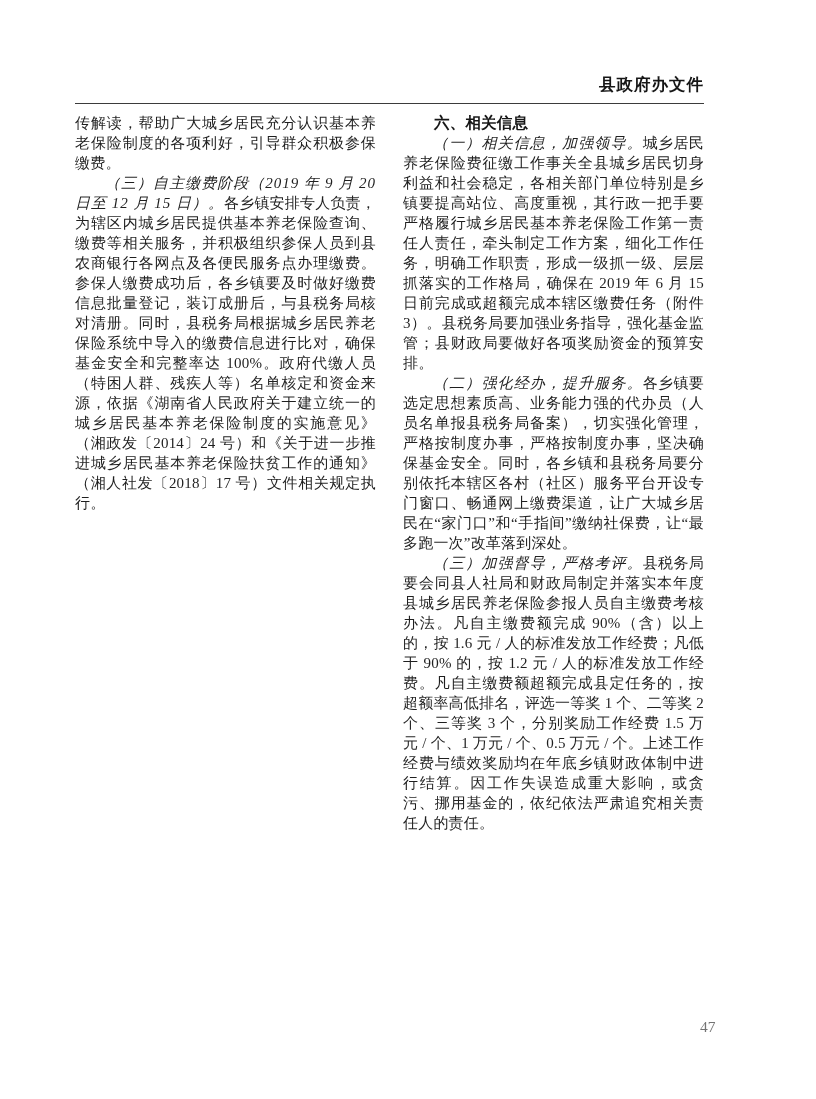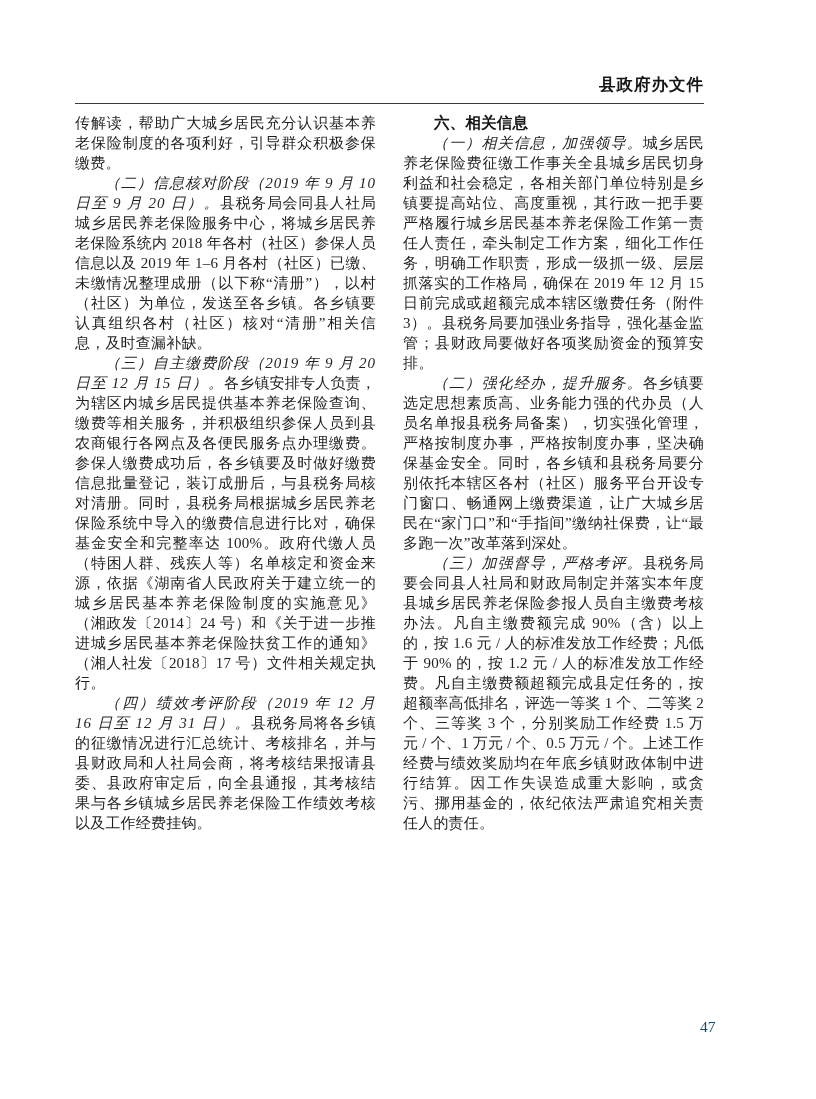--- a/index.html
+++ b/index.html
@@ -64,54 +64,48 @@
     font-size: 15.5px;
     text-indent: 2em;
     margin: 0;
     color: #161616;
   }
   .page-number {
     position: absolute;
     top: 1018px;
     left: 700px;
     font-size: 15.5px;
-    color: #0c4a6e;
+    color: #737373;
     font-family: "Liberation Serif", "DejaVu Serif", serif;
   }
 </style>
 </head>
 <body>
 
 <div class="page">
 
   <div class="page-header">
     <span class="header-title">县政府办文件</span>
   </div>
 
   <div class="columns">
 
     <div class="column">
       <p class="continuation">
         <span>传解读，帮助广大城乡居民充分认识基本养老保险制度的各项利好，引导群众积极参保缴费。</span>
       </p>
       <p>
-        <span class="lead">（二）信息核对阶段（2019 年 9 月 10 日至 9 月 20 日）。</span><span>县税务局会同县人社局城乡居民养老保险服务中心，将城乡居民养老保险系统内 2018 年各村（社区）参保人员信息以及 2019 年 1–6 月各村（社区）已缴、未缴情况整理成册（以下称“清册”），以村（社区）为单位，发送至各乡镇。各乡镇要认真组织各村（社区）核对“清册”相关信息，及时查漏补缺。</span>
-      </p>
-      <p>
         <span class="lead">（三）自主缴费阶段（2019 年 9 月 20 日至 12 月 15 日）。</span><span>各乡镇安排专人负责，为辖区内城乡居民提供基本养老保险查询、缴费等相关服务，并积极组织参保人员到县农商银行各网点及各便民服务点办理缴费。参保人缴费成功后，各乡镇要及时做好缴费信息批量登记，装订成册后，与县税务局核对清册。同时，县税务局根据城乡居民养老保险系统中导入的缴费信息进行比对，确保基金安全和完整率达 100%。政府代缴人员（特困人群、残疾人等）名单核定和资金来源，依据《湖南省人民政府关于建立统一的城乡居民基本养老保险制度的实施意见》（湘政发〔2014〕24 号）和《关于进一步推进城乡居民基本养老保险扶贫工作的通知》（湘人社发〔2018〕17 号）文件相关规定执行。</span>
-      </p>
-      <p>
-        <span class="lead">（四）绩效考评阶段（2019 年 12 月 16 日至 12 月 31 日）。</span><span>县税务局将各乡镇的征缴情况进行汇总统计、考核排名，并与县财政局和人社局会商，将考核结果报请县委、县政府审定后，向全县通报，其考核结果与各乡镇城乡居民养老保险工作绩效考核以及工作经费挂钩。</span>
       </p>
     </div>
 
     <div class="column">
       <p class="doc-heading">六、相关信息</p>
       <p>
-        <span class="lead">（一）相关信息，加强领导。</span><span>城乡居民养老保险费征缴工作事关全县城乡居民切身利益和社会稳定，各相关部门单位特别是乡镇要提高站位、高度重视，其行政一把手要严格履行城乡居民基本养老保险工作第一责任人责任，牵头制定工作方案，细化工作任务，明确工作职责，形成一级抓一级、层层抓落实的工作格局，确保在 2019 年 12 月 15 日前完成或超额完成本辖区缴费任务（附件 3）。县税务局要加强业务指导，强化基金监管；县财政局要做好各项奖励资金的预算安排。</span>
+        <span class="lead">（一）相关信息，加强领导。</span><span>城乡居民养老保险费征缴工作事关全县城乡居民切身利益和社会稳定，各相关部门单位特别是乡镇要提高站位、高度重视，其行政一把手要严格履行城乡居民基本养老保险工作第一责任人责任，牵头制定工作方案，细化工作任务，明确工作职责，形成一级抓一级、层层抓落实的工作格局，确保在 2019 年 6 月 15 日前完成或超额完成本辖区缴费任务（附件 3）。县税务局要加强业务指导，强化基金监管；县财政局要做好各项奖励资金的预算安排。</span>
       </p>
       <p>
         <span class="lead">（二）强化经办，提升服务。</span><span>各乡镇要选定思想素质高、业务能力强的代办员（人员名单报县税务局备案），切实强化管理，严格按制度办事，严格按制度办事，坚决确保基金安全。同时，各乡镇和县税务局要分别依托本辖区各村（社区）服务平台开设专门窗口、畅通网上缴费渠道，让广大城乡居民在“家门口”和“手指间”缴纳社保费，让“最多跑一次”改革落到深处。</span>
       </p>
       <p>
         <span class="lead">（三）加强督导，严格考评。</span><span>县税务局要会同县人社局和财政局制定并落实本年度县城乡居民养老保险参报人员自主缴费考核办法。凡自主缴费额完成 90%（含）以上的，按 1.6 元 / 人的标准发放工作经费；凡低于 90% 的，按 1.2 元 / 人的标准发放工作经费。凡自主缴费额超额完成县定任务的，按超额率高低排名，评选一等奖 1 个、二等奖 2 个、三等奖 3 个，分别奖励工作经费 1.5 万元 / 个、1 万元 / 个、0.5 万元 / 个。上述工作经费与绩效奖励均在年底乡镇财政体制中进行结算。因工作失误造成重大影响，或贪污、挪用基金的，依纪依法严肃追究相关责任人的责任。</span>
       </p>
     </div>
 
   </div>

